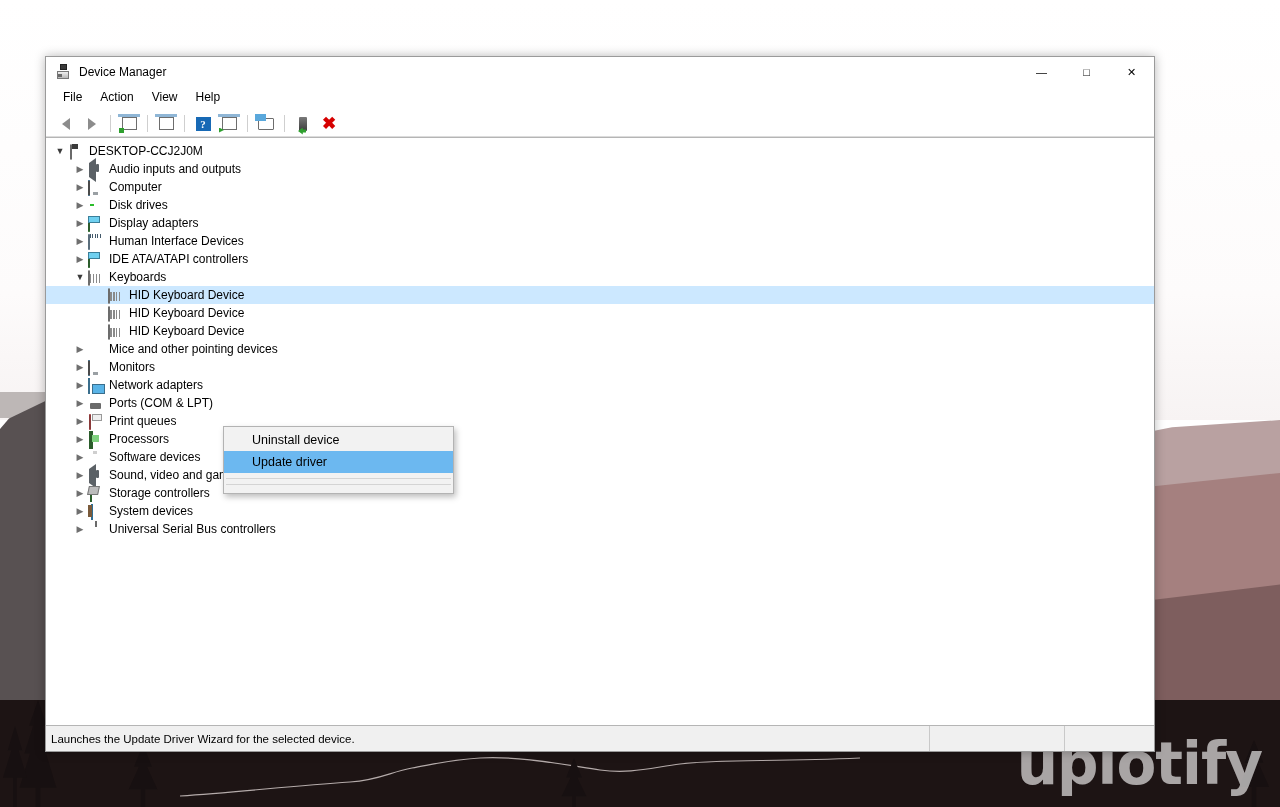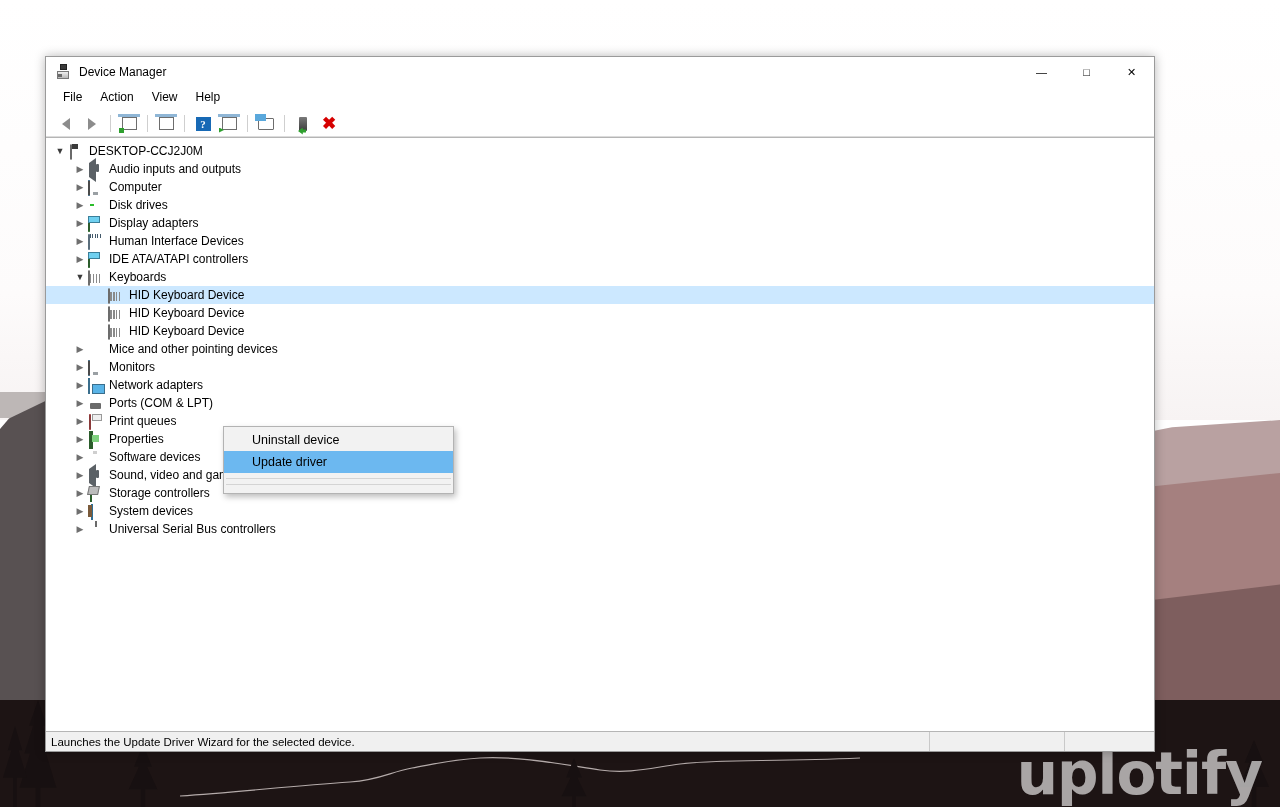--- a/index.html
+++ b/index.html
@@ -69,21 +69,21 @@
   #wp-path {
     left: 180px; top: 752px; width: 680px; height: 50px;
   }
   
   .tree {
     position: absolute;
     background: #171011;
   }
   #wp-watermark {
     position: absolute;
-    right: 18px; bottom: 4px;
+    right: 18px; bottom: 14px;
     font-size: 58px;
     font-weight: bold;
     letter-spacing: -1px;
     color: rgba(255,255,255,0.62);
     font-family: "DejaVu Sans", sans-serif;
     line-height: 1;
     user-select: none;
   }
 
   
@@ -196,21 +196,21 @@
   .ico {
     width: 16px; height: 16px;
     margin-right: 5px;
     flex: 0 0 auto;
     position: relative;
   }
   .label { flex: 0 0 auto; }
 
   
   #statusbar {
-    height: 20px;
+    height: 26px;
     background: #f0f0f0;
     border-top: 1px solid #b5b5b5;
     display: flex;
     align-items: center;
     font-size: 11.5px;
     color: #000;
     flex: 0 0 auto;
   }
   #status-main {
     flex: 0 0 884px;
@@ -581,21 +581,21 @@
             <span class="label">Ports (COM &amp; LPT)</span>
           </div>
           <div class="row" style="padding-left: 26px;">
             <span class="chev">▶</span>
             <span class="ico"><span class="i-printer"></span></span>
             <span class="label">Print queues</span>
           </div>
           <div class="row" style="padding-left: 26px;">
             <span class="chev">▶</span>
             <span class="ico"><span class="i-cpu"></span></span>
-            <span class="label">Properties</span>
+            <span class="label">Processors</span>
           </div>
           <div class="row" style="padding-left: 26px;">
             <span class="chev">▶</span>
             <span class="ico"><span class="i-sw"></span></span>
             <span class="label">Software devices</span>
           </div>
           <div class="row" style="padding-left: 26px;">
             <span class="chev">▶</span>
             <span class="ico"><span class="i-speaker"></span></span>
             <span class="label">Sound, video and game controllers</span>

